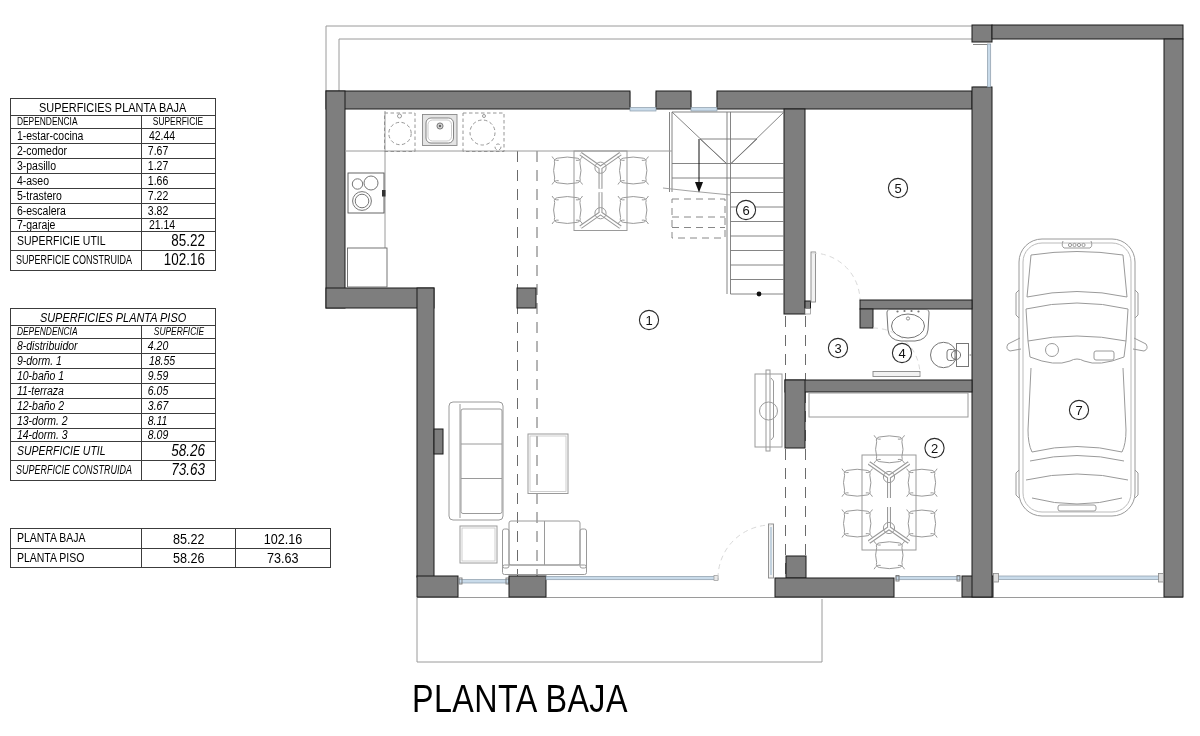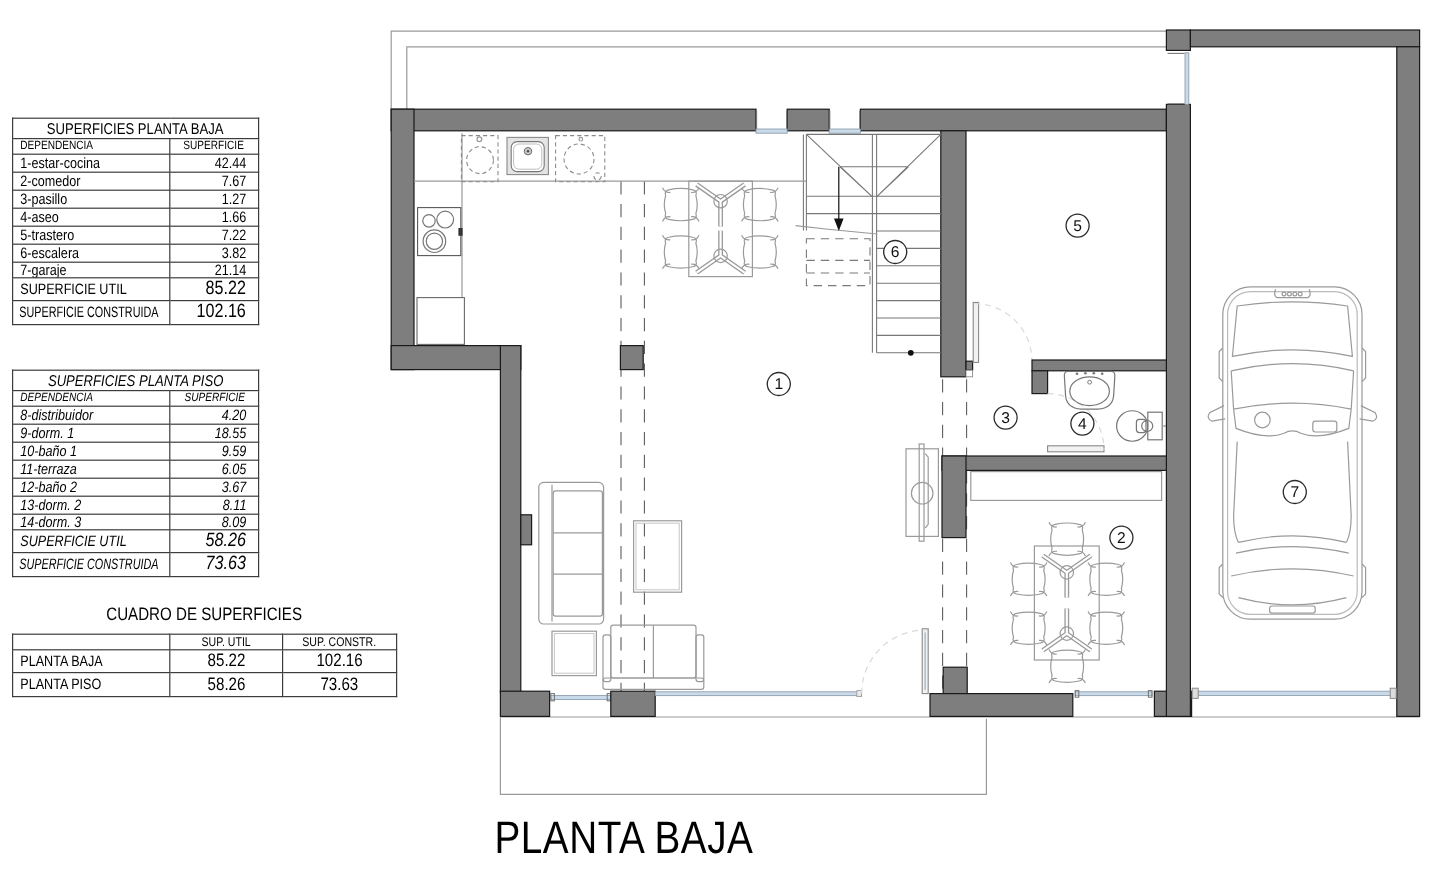--- a/index.html
+++ b/index.html
@@ -3,21 +3,21 @@
 <meta charset="utf-8">
 <style>
 html,body{margin:0;padding:0;background:#fff;}
 #page{position:relative;width:1200px;height:736px;background:#fff;overflow:hidden;
   font-family:"Liberation Sans", sans-serif;color:#000;}
 table{border-collapse:collapse;position:absolute;table-layout:fixed;}
 td{border:1px solid #3c3c3c;padding:0;overflow:hidden;white-space:nowrap;}
 .tt{text-align:center;font-size:13px;line-height:13px;}
 .hd{font-size:10px;line-height:10px;}
 .lab{font-size:12.5px;line-height:12.5px;}
-.val{font-size:12.5px;line-height:12.5px;text-align:right;}
+.val{font-size:12.5px;line-height:12.5px;text-align:left;}
 .big{font-size:16px;line-height:16px;text-align:right;}
 .cl{display:inline-block;transform:scaleX(0.84);transform-origin:0 50%;padding-left:7px;}
 .cr{display:inline-block;transform:scaleX(0.84);transform-origin:100% 50%;padding-right:12px;}
 .cc{display:inline-block;transform:scaleX(0.84);transform-origin:50% 50%;}
 .cls{display:inline-block;transform:scaleX(0.72);transform-origin:0 50%;padding-left:7px;white-space:nowrap;}
 </style>
 </head>
 <body>
 <div id="page">
 
@@ -118,34 +118,28 @@
           <td class="lab" style="height:17.5px"><span class="cl">SUPERFICIE UTIL</span></td>
           <td class="big"><span class="cr">58.26</span></td>
         </tr>
 <tr>
           <td class="lab" style="height:19px"><span class="cls">SUPERFICIE CONSTRUIDA</span></td>
           <td class="big"><span class="cr">73.63</span></td>
         </tr>
 </tbody>
     </table>
 
-<div style="position:absolute;left:10px;top:504px;width:320px;text-align:center;font-size:15px;"><span class="cc">CUADRO DE SUPERFICIES</span></div>
 
 <table style="left:10px;top:528px;width:320px;">
 <colgroup>
         <col style="width:131px">
         <col style="width:94px">
         <col style="width:95px">
       </colgroup>
 <tbody>
-        <tr>
-          <td style="height:11.5px"></td>
-          <td class="hd" style="text-align:center;font-size:10.5px"><span class="cc">SUP. UTIL</span></td>
-          <td class="hd" style="text-align:center;font-size:10.5px"><span class="cc">SUP. CONSTR.</span></td>
-        </tr>
 <tr>
           <td class="lab" style="height:18.5px"><span class="cl">PLANTA BAJA</span></td>
           <td style="text-align:center;font-size:15px"><span class="cc">85.22</span></td>
           <td style="text-align:center;font-size:15px"><span class="cc">102.16</span></td>
         </tr>
 <tr>
           <td class="lab" style="height:18.5px"><span class="cl">PLANTA PISO</span></td>
           <td style="text-align:center;font-size:15px"><span class="cc">58.26</span></td>
           <td style="text-align:center;font-size:15px"><span class="cc">73.63</span></td>
         </tr>

